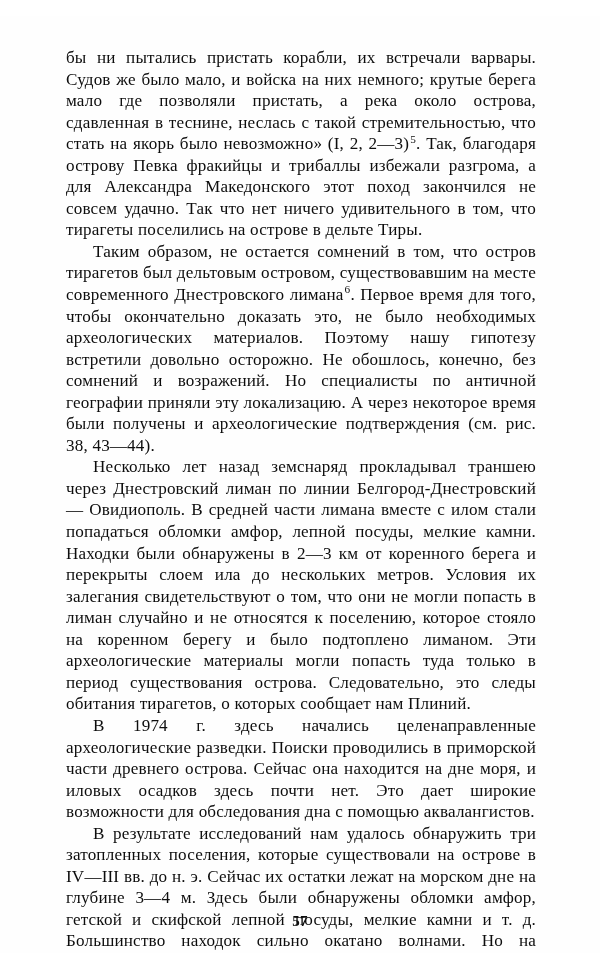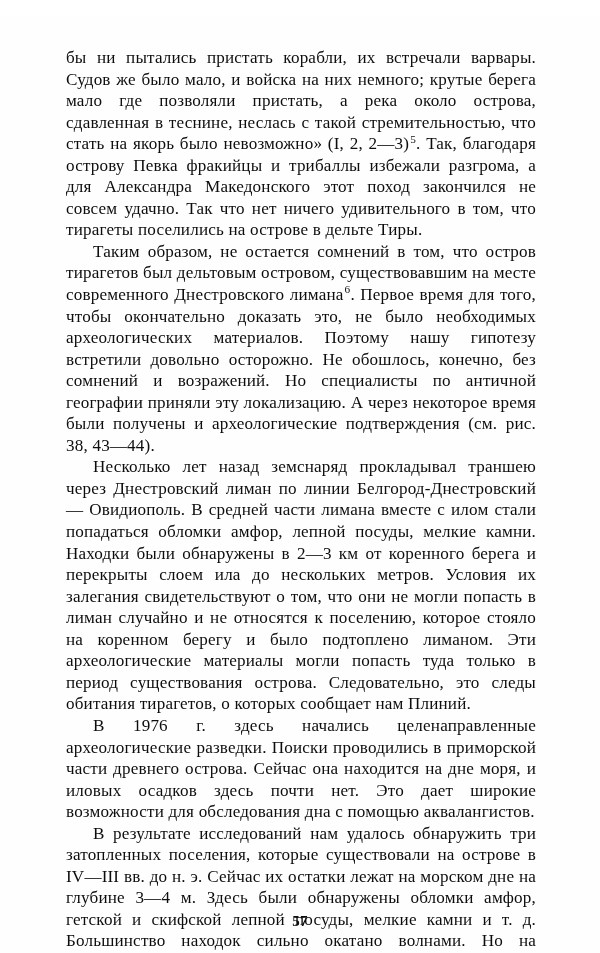--- a/index.html
+++ b/index.html
@@ -66,19 +66,19 @@
 </style>
 </head>
 <body style="color: rgb(13, 13, 13);">
 
 <div id="page" style="background: rgb(254, 254, 254);">
 
   <div id="text-block">
       <p class="para no-indent"><span>бы ни пытались пристать корабли, их встречали варвары. Судов же было мало, и войска на них немного; крутые берега мало где позволяли пристать, а река около острова, сдавленная в теснине, неслась с такой стремительностью, что стать на якорь было невозможно» (I, 2, 2—3)</span><sup class="fn">5</sup><span>. Так, благодаря острову Певка фракийцы и трибаллы избежали разгрома, а для Александра Македонского этот поход закончился не совсем удачно. Так что нет ничего удивительного в том, что тирагеты поселились на острове в дельте Тиры.</span></p>
       <p class="para"><span>Таким образом, не остается сомнений в том, что остров тирагетов был дельтовым островом, существовавшим на месте современного Днестровского лимана</span><sup class="fn">6</sup><span>. Первое время для того, чтобы окончательно доказать это, не было необходимых археологических материалов. Поэтому нашу гипотезу встретили довольно осторожно. Не обошлось, конечно, без сомнений и возражений. Но специалисты по античной географии приняли эту локализацию. А через некоторое время были получены и археологические подтверждения (см. рис. 38, 43—44).</span></p>
       <p class="para"><span>Несколько лет назад земснаряд прокладывал траншею через Днестровский лиман по линии Белгород-Днестровский — Овидиополь. В средней части лимана вместе с илом стали попадаться обломки амфор, лепной посуды, мелкие камни. Находки были обнаружены в 2—3 км от коренного берега и перекрыты слоем ила до нескольких метров. Условия их залегания свидетельствуют о том, что они не могли попасть в лиман случайно и не относятся к поселению, которое стояло на коренном берегу и было подтоплено лиманом. Эти археологические материалы могли попасть туда только в период существования острова. Следовательно, это следы обитания тирагетов, о которых сообщает нам Плиний.</span></p>
-      <p class="para"><span>В 1976 г. здесь начались целенаправленные археологические разведки. Поиски проводились в приморской части древнего острова. Сейчас она находится на дне моря, и иловых осадков здесь почти нет. Это дает широкие возможности для обследования дна с помощью аквалангистов.</span></p>
+      <p class="para"><span>В 1974 г. здесь начались целенаправленные археологические разведки. Поиски проводились в приморской части древнего острова. Сейчас она находится на дне моря, и иловых осадков здесь почти нет. Это дает широкие возможности для обследования дна с помощью аквалангистов.</span></p>
       <p class="para"><span>В результате исследований нам удалось обнаружить три затопленных поселения, которые существовали на острове в IV—III вв. до н. э. Сейчас их остатки лежат на морском дне на глубине 3—4 м. Здесь были обнаружены обломки амфор, гетской и скифской лепной посуды, мелкие камни и т. д. Большинство находок сильно окатано волнами. Но на поселении Виктория II встречается малоокатанная керамика со следами ста-</span></p>
     </div>
 
   <div id="page-number">57</div>
 
 </div>
 
 </body></html>

